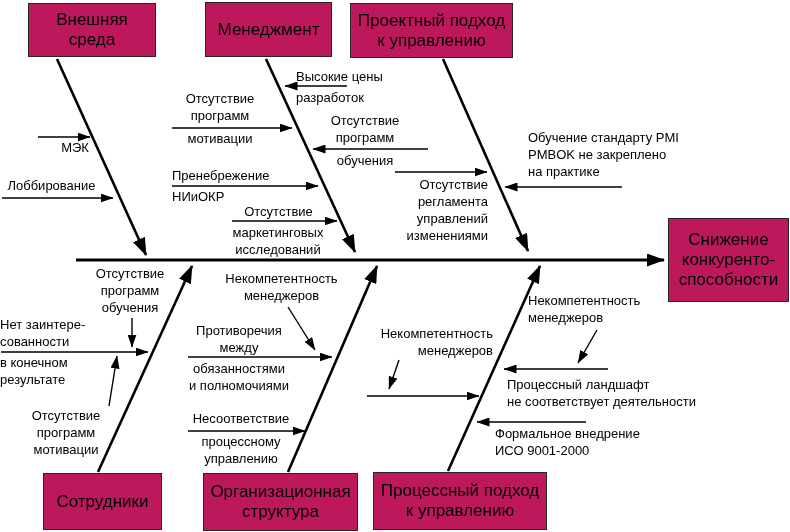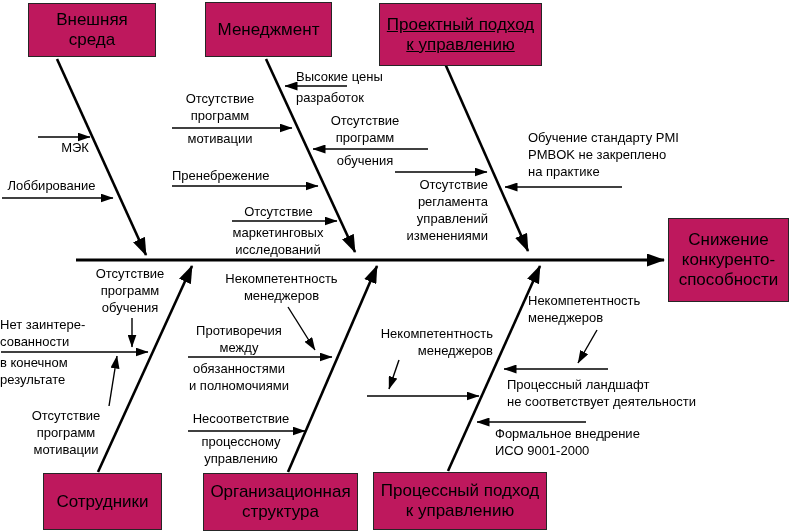--- a/index.html
+++ b/index.html
@@ -54,37 +54,38 @@
     <line x1="399" y1="360" x2="389" y2="389" stroke="#000" stroke-width="1.4" marker-end="url(#ah-s)"></line>
     <line x1="367" y1="396" x2="479" y2="396" stroke="#000" stroke-width="1.4" marker-end="url(#ah-s)"></line>
     <line x1="597" y1="330" x2="578" y2="363" stroke="#000" stroke-width="1.4" marker-end="url(#ah-s)"></line>
     <line x1="608" y1="369" x2="504" y2="369" stroke="#000" stroke-width="1.4" marker-end="url(#ah-s)"></line>
     <line x1="586" y1="422" x2="477" y2="422" stroke="#000" stroke-width="1.4" marker-end="url(#ah-s)"></line>
   </svg>
 
   <div class="box" style="left:28px;top:3px;width:128px;height:54px;"><span>Внешняя
 среда</span></div>
   <div class="box" style="left:205px;top:2px;width:127px;height:55px;"><span>Менеджмент</span></div>
-  <div class="box" style="left:379px;top:3px;width:163px;height:63px;text-decoration:underline;"><span>Проектный подход
+  <div class="box" style="left:350px;top:3px;width:163px;height:55px;"><span>Проектный подход
 к управлению</span></div>
   <div class="box" style="left:43px;top:473px;width:119px;height:57px;"><span>Сотрудники</span></div>
   <div class="box" style="left:203px;top:473px;width:155px;height:58px;"><span>Организационная
 структура</span></div>
   <div class="box" style="left:373px;top:472px;width:174px;height:58px;"><span>Процессный подход
 к управлению</span></div>
   <div class="box" style="left:668px;top:218px;width:121px;height:84px;text-align:center;"><span>Снижение
 конкуренто-
 способности</span></div>
 
   <div class="lbl ta-c" style="left:50px;top:139px;width:50px;">МЭК</div>
   <div class="lbl ta-c" style="left:0px;top:177px;width:103px;">Лоббирование</div>
   <div class="lbl ta-c" style="left:170px;top:90px;width:100px;">Отсутствие
 программ</div>
   <div class="lbl ta-c" style="left:170px;top:130px;width:100px;">мотивации</div>
   <div class="lbl ta-l" style="left:172px;top:167px;width:114px;">Пренебрежение</div>
+  <div class="lbl ta-l" style="left:172px;top:188px;width:114px;">НИиОКР</div>
   <div class="lbl ta-c" style="left:226px;top:203px;width:105px;">Отсутствие</div>
   <div class="lbl ta-c" style="left:222px;top:224px;width:112px;">маркетинговых
 исследований</div>
   <div class="lbl ta-l" style="left:296px;top:68px;width:100px;">Высокие цены</div>
   <div class="lbl ta-l" style="left:296px;top:89px;width:100px;">разработок</div>
   <div class="lbl ta-c" style="left:320px;top:112px;width:90px;">Отсутствие
 программ</div>
   <div class="lbl ta-c" style="left:320px;top:152px;width:90px;">обучения</div>
   <div class="lbl ta-r" style="left:388px;top:176px;width:100px;">Отсутствие
 регламента

